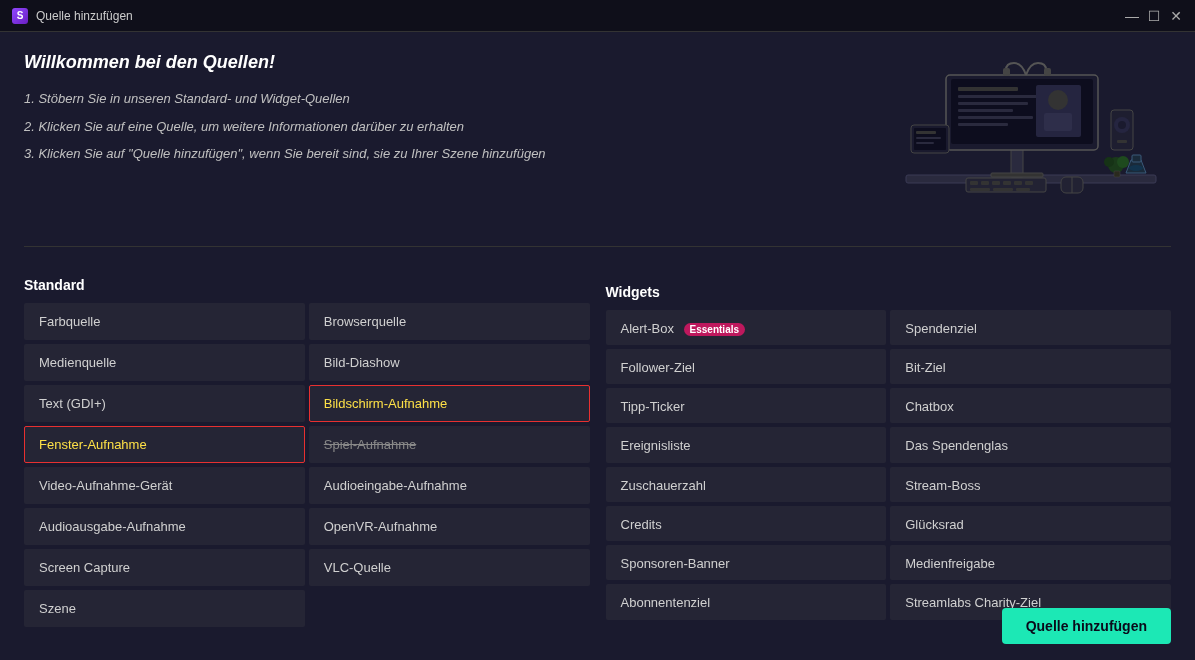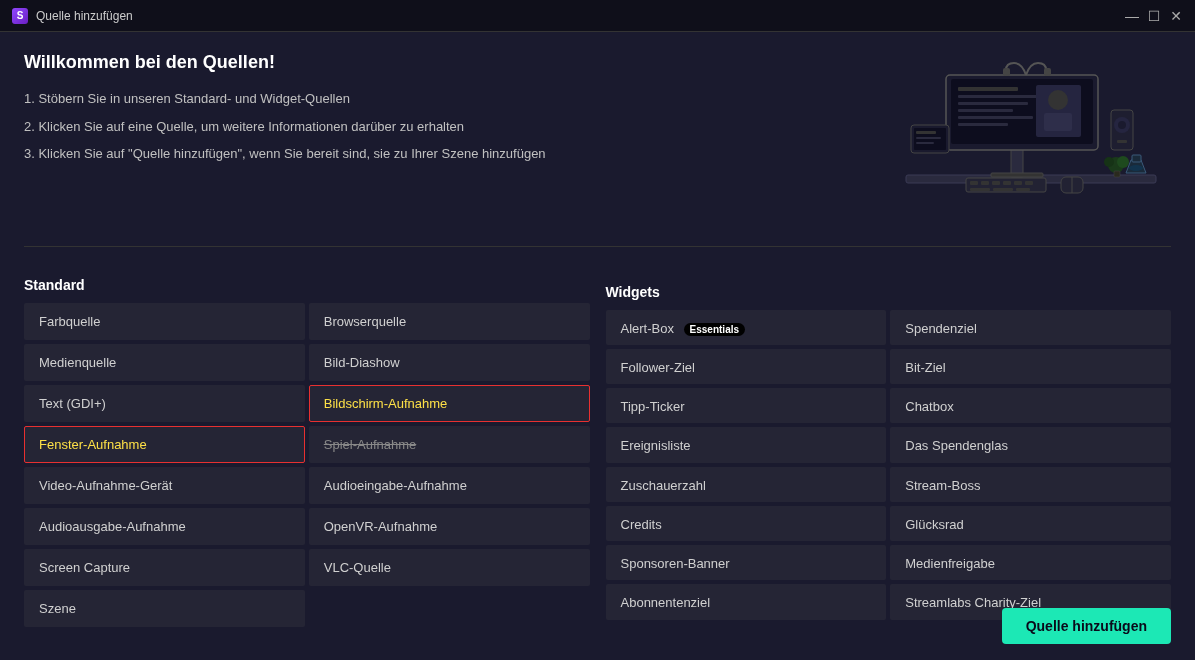--- a/index.html
+++ b/index.html
@@ -66,20 +66,21 @@
       flex-direction: column;
     }
 
     
     .hero {
       display: flex;
       justify-content: flex-start;
       align-items: flex-start;
       margin-bottom: 24px;
       min-height: 170px;
+      font-style: italic;
     }
     .hero-text {
       flex: 1;
     }
     .hero-title {
       font-size: 18px;
       font-weight: bold;
       color: #ffffff;
       margin-bottom: 16px;
     }
@@ -155,21 +156,21 @@
       color: #fde047;
     }
     .item-cell.strikethrough {
       text-decoration: line-through;
       color: #888;
     }
 
     
     .badge-essentials {
       display: inline-block;
-      background: #000000;
+      background: #be185d;
       color: white;
       font-size: 10px;
       padding: 1px 6px;
       border-radius: 10px;
       margin-left: 6px;
       font-weight: 600;
       vertical-align: middle;
     }
 
     

